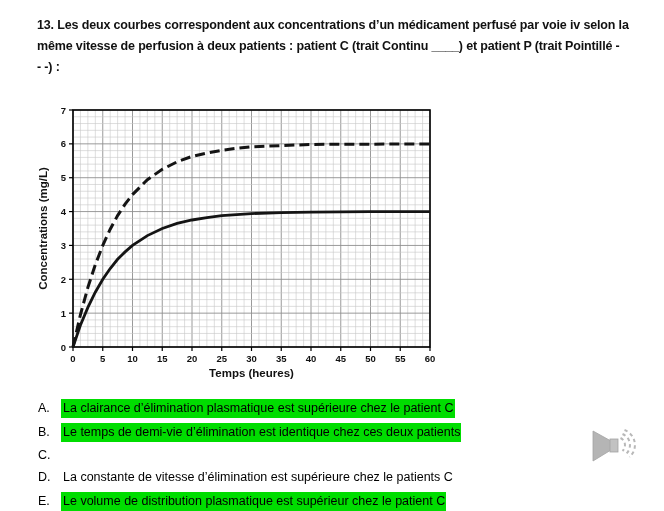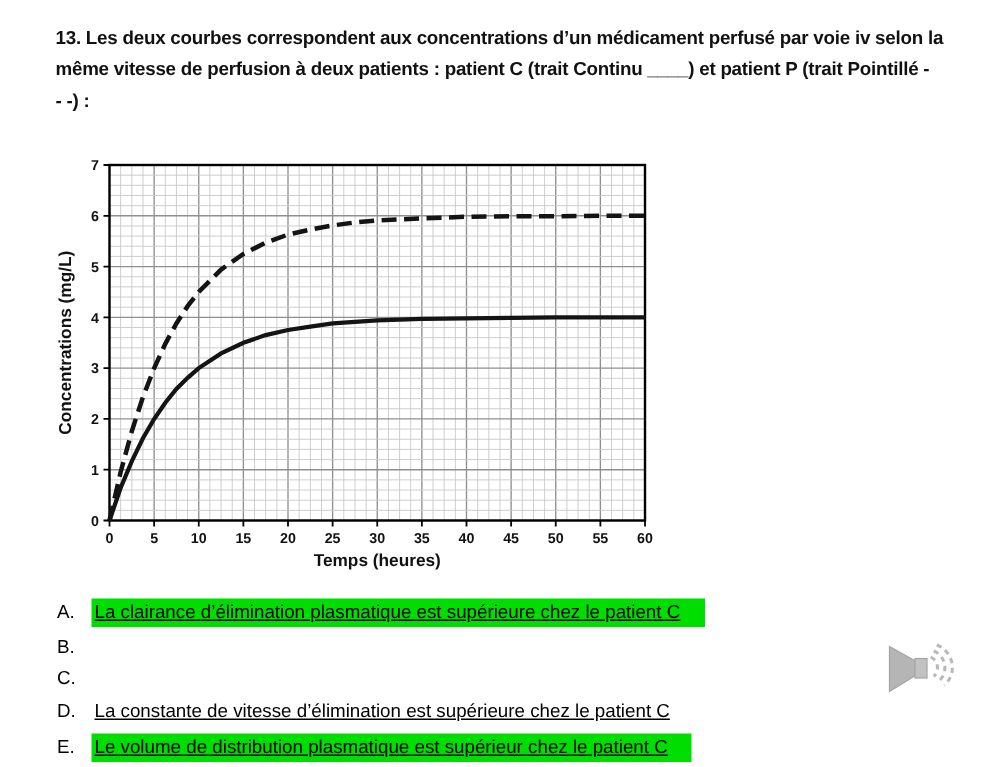--- a/index.html
+++ b/index.html
@@ -16,21 +16,21 @@
   }
   
   .chart-wrap { position:absolute; left:35px; top:96px; width:410px; height:295px; }
   .chart-wrap svg { display:block; }
   .axis-title { font-family:"Liberation Sans", sans-serif; font-weight:700; font-size:11.5px; fill:#111; }
   .tick-label { font-family:"Liberation Sans", sans-serif; font-weight:700; font-size:9.5px; fill:#111; }
   
   .answers { position:absolute; left:38px; top:399px; width:600px; }
   .answer-row { display:flex; align-items:baseline; font-size:12.5px; line-height:16px; margin-bottom:5px; color:#000; }
   .answer-letter { flex:0 0 23px; }
-  .answer-text { white-space:nowrap; padding:1px 16px 2px 2px;text-decoration:underline; }
+  .answer-text { white-space:nowrap; padding:1px 1px 2px 2px; }
   .answer-text.hl { background:#00dd00; }
   
   .audio-icon { position:absolute; left:590px; top:422px; width:46px; height:48px; }
 </style>
 </head>
 <body>
 
 <div class="question">
   <div class="q-line">13. Les deux courbes correspondent aux concentrations d’un médicament perfusé par voie iv selon la</div>
   <div class="q-line">même vitesse de perfusion à deux patients : patient C (trait Continu ____) et patient P (trait Pointillé -</div>
@@ -186,27 +186,28 @@
   </svg>
 </div>
 
 <div class="answers" id="answers">
     <div class="answer-row">
       <span class="answer-letter">A.</span>
       <span class="answer-text hl">La clairance d’élimination plasmatique est supérieure chez le patient C</span>
     </div>
     <div class="answer-row">
       <span class="answer-letter">B.</span>
+      <span class="answer-text hl">Le temps de demi-vie d’élimination est identique chez ces deux patients</span>
     </div>
     <div class="answer-row">
       <span class="answer-letter">C.</span>
     </div>
     <div class="answer-row">
       <span class="answer-letter">D.</span>
-      <span class="answer-text">La constante de vitesse d’élimination est supérieure chez le patient C</span>
+      <span class="answer-text">La constante de vitesse d’élimination est supérieure chez le patients C</span>
     </div>
     <div class="answer-row">
       <span class="answer-letter">E.</span>
       <span class="answer-text hl">Le volume de distribution plasmatique est supérieur chez le patient C</span>
     </div>
   </div>
 
 <div class="audio-icon">
   <svg width="46" height="48" viewBox="0 0 46 48">
     <polygon points="3,9 21,19 21,28 3,39" fill="#b5b5b5" stroke="#a3a3a3" stroke-width="0.8"></polygon>

